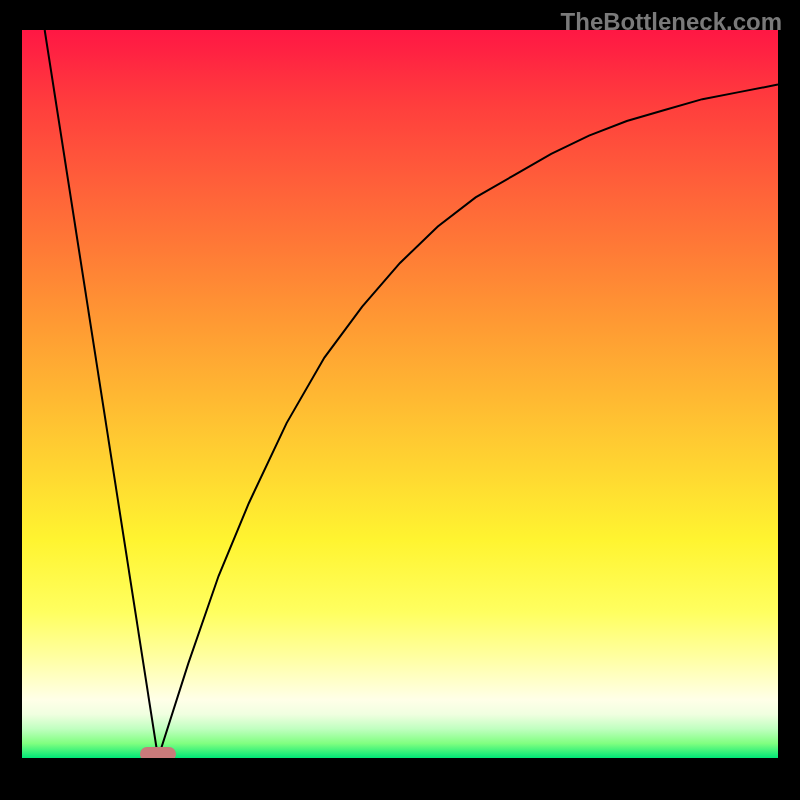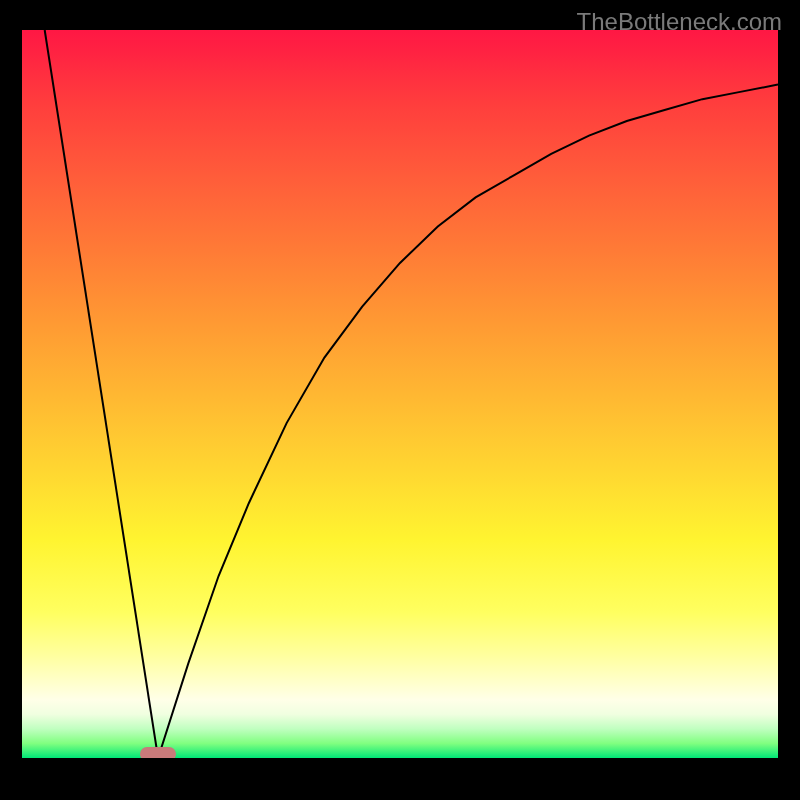--- a/index.html
+++ b/index.html
@@ -10,21 +10,21 @@
     background: #000;
     position: relative;
     font-family: Arial, sans-serif;
   }
   .watermark {
     position: absolute;
     top: 8px;
     right: 18px;
     color: #7a7a7a;
     font-size: 24px;
-    font-weight: 400;
+    font-weight: 700;
     z-index: 10;
   }
   .plot-area {
     position: absolute;
     left: 22px;
     top: 30px;
     width: 756px;
     height: 728px;
     overflow: hidden;
   }

